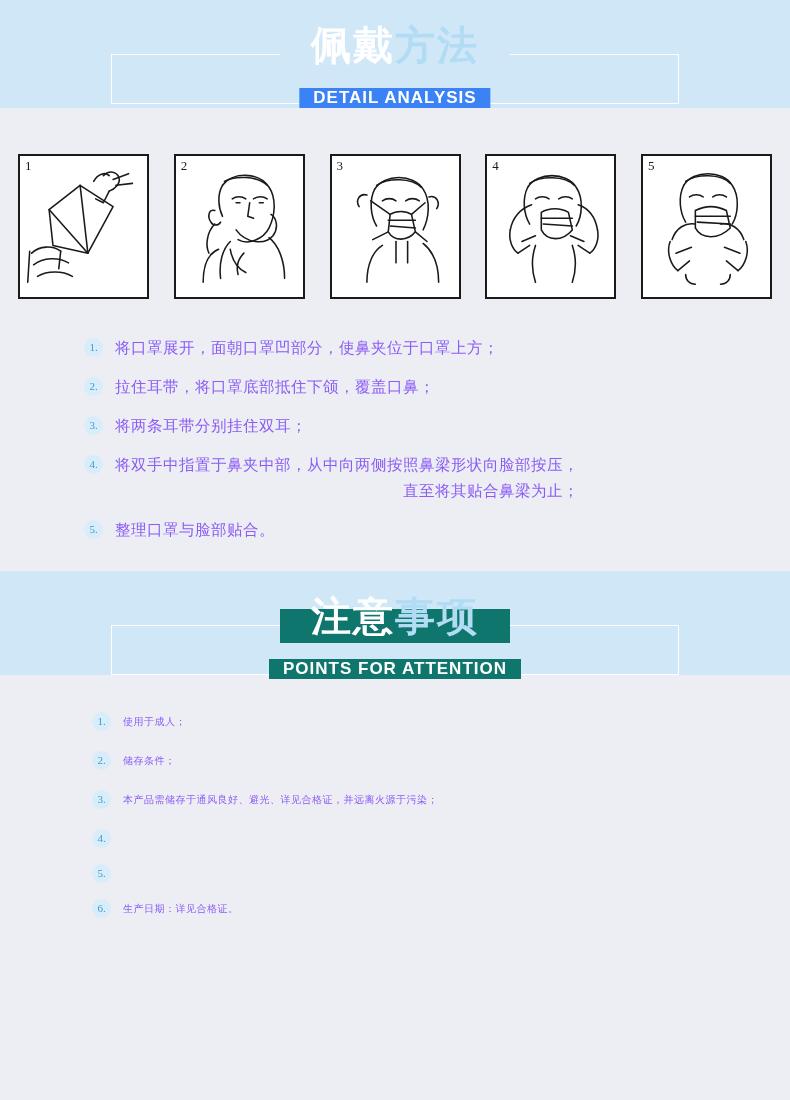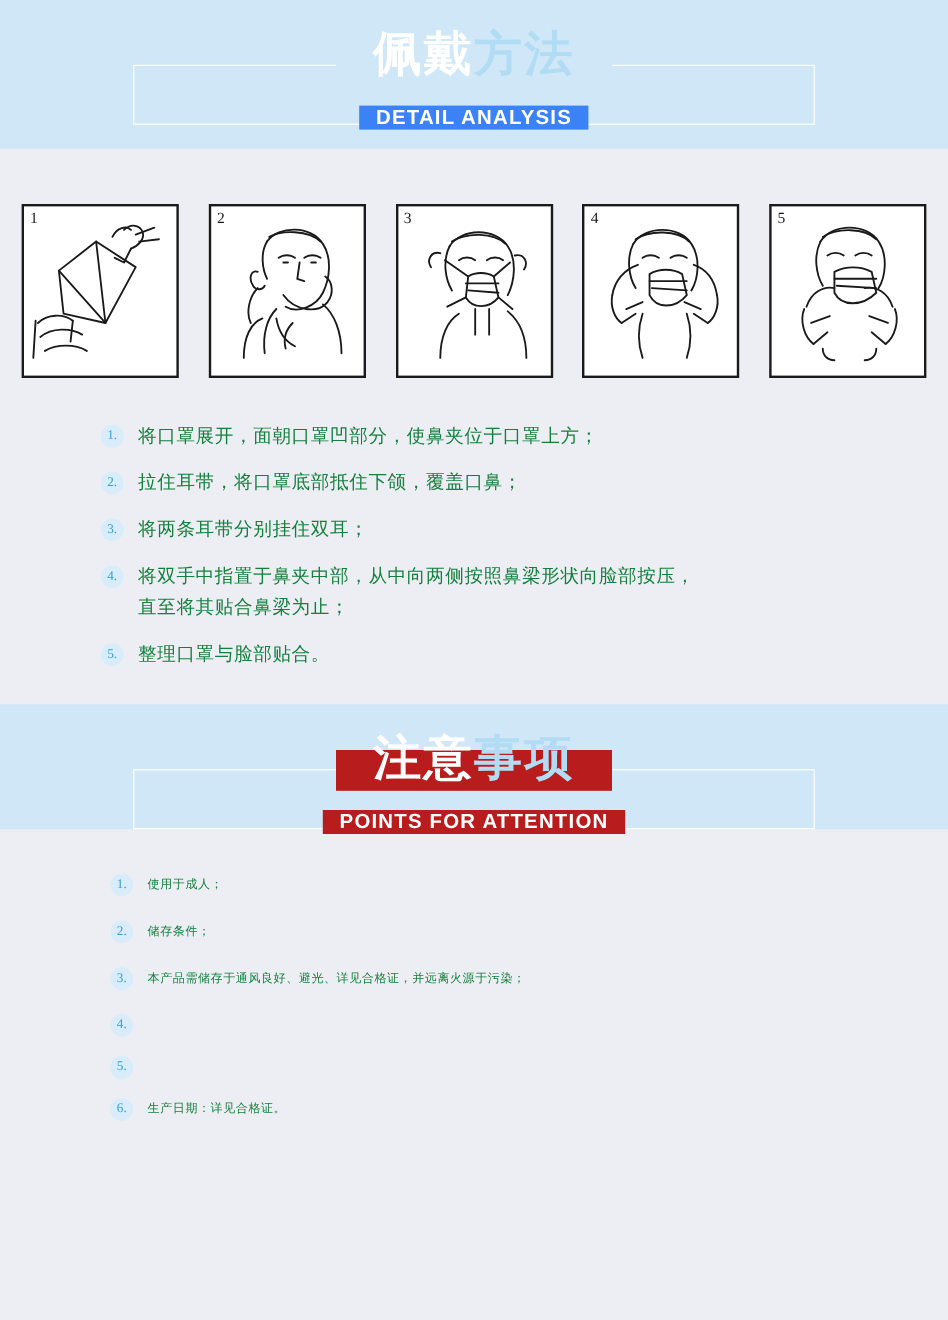--- a/index.html
+++ b/index.html
@@ -19,21 +19,21 @@
 
   
   .banner {
     position: relative;
     width: 790px;
     background: #cfe7f7;
     display: flex;
     align-items: center;
     justify-content: center;
   }
-  .banner-1 { height: 124px; }
+  .banner-1 { height: 108px; }
   .banner-2 { height: 104px; }
 
   .banner-inner {
     position: relative;
     width: 568px;
     height: 100%;
     display: flex;
     flex-direction: column;
     align-items: center;
     justify-content: flex-start;
@@ -77,21 +77,21 @@
     top: 88px;
     z-index: 4;
     background: #3b82f6;
     padding: 0 14px;
     font-size: 17px;
     font-weight: bold;
     letter-spacing: 1px;
     color: #ffffff;
     white-space: nowrap;
   }
-  .banner-2 .frame-cut, .banner-2 .subtitle { background: #b91c1c; }
+  .banner-2 .frame-cut, .banner-2 .subtitle { background: #0f766e; }
 
   
   .steps-row {
     display: flex;
     justify-content: space-between;
     padding: 46px 18px 0 18px;
   }
   .step-card {
     position: relative;
     width: 131px;
@@ -126,25 +126,26 @@
     background: #d8edf9;
     color: #3a9ed4;
     font-size: 11px;
     line-height: 19px;
     text-align: center;
     margin-right: 12px;
     margin-top: 3px;
     font-family: "Liberation Serif", serif;
   }
   .item-text {
-    color: #15803d;
+    color: #8b5cf6;
     font-size: 15.5px;
     line-height: 26px;
     letter-spacing: 0.5px;
     white-space: pre-line;
+    text-align: right;
   }
 
   .list-wear { padding-left: 84px; padding-right: 30px; padding-top: 36px; }
   .list-attention { padding-left: 92px; padding-right: 20px; padding-top: 34px; }
   .list-attention .list-item { margin-bottom: 13px; }
   .list-attention .bullet { background: #d8edf9; }
   .list-attention .item-text { font-size: 10px; }
 </style>
 </head>
 <body>

